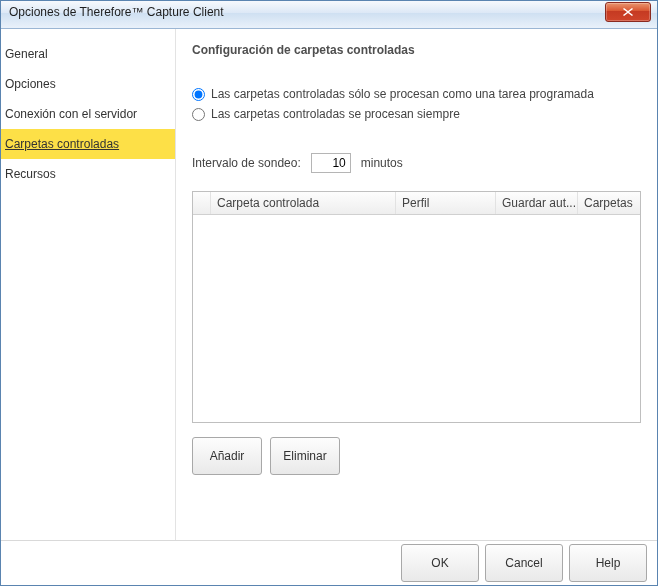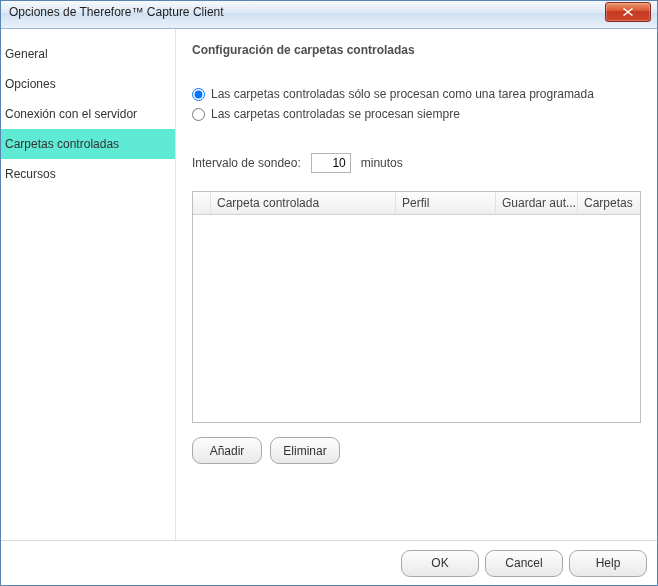--- a/index.html
+++ b/index.html
@@ -66,21 +66,22 @@
     padding-top: 10px;
     background: #fff;
   }
   .sidebar-item {
     padding: 8px 4px;
     font-size: 12px;
     color: #333;
     cursor: pointer;
   }
   .sidebar-item.selected {
-    background: #5eead4;
+    background: #fde047;
+    text-decoration: underline;
   }
 
   .content {
     flex: 1;
     padding: 14px 16px 10px 16px;
     box-sizing: border-box;
     color: #444;
     display: flex;
     flex-direction: column;
     min-width: 0;
@@ -145,28 +146,28 @@
   .col4 { width: 62px; flex: 0 0 62px; }
   .table-body { flex: 1; }
 
   .action-row {
     margin-top: 14px;
     display: flex;
     gap: 8px;
   }
   .win-btn {
     min-width: 70px;
-    height: 27px;
+    height: 38px;
     padding: 0 12px;
     font-family: inherit;
     font-size: 12px;
     color: #333;
     background: linear-gradient(to bottom, #fdfdfd, #e9e9e9);
     border: 1px solid #a8a8a8;
-    border-radius: 9px;
+    border-radius: 3px;
     cursor: pointer;
   }
 
   
   .footer {
     height: 44px;
     display: flex;
     align-items: center;
     justify-content: flex-end;
     gap: 6px;

